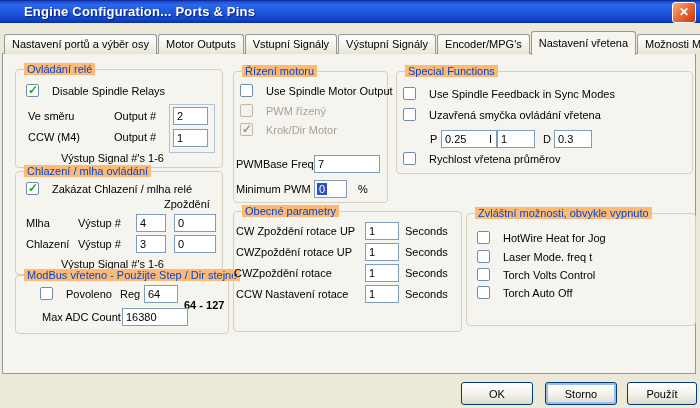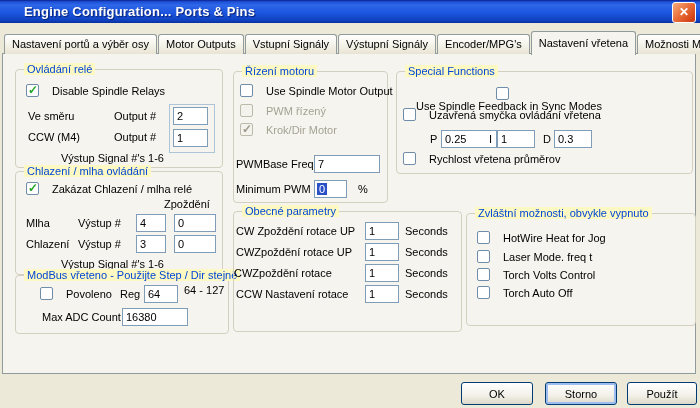--- a/index.html
+++ b/index.html
@@ -22,21 +22,21 @@
     border:1px solid #919B9C;border-bottom:none;border-radius:3px 3px 0 0;margin-right:1px;
     background:linear-gradient(to bottom,#FFFFFF 0%,#F4F2E8 55%,#E8E4D4 100%);white-space:nowrap;}
   .tab.active{height:23px;line-height:22px;background:#F6F4EF;position:relative;z-index:4;margin-bottom:-1px;}
 
   
   .tabpage{position:absolute;left:2px;top:53px;width:694px;height:321px;background:#F6F4EF;
     border:1px solid #919B9C;box-sizing:border-box;z-index:2;}
 
   
   .group{position:absolute;border:1px solid #D4D0C0;border-radius:4px;}
-  .group > .gtitle{position:absolute;top:-7px;left:8px;background:#fef9c3;padding:0 3px;
+  .group > .gtitle{position:absolute;top:-7px;left:8px;background:#fdba74;padding:0 3px;
     color:#0046D5;font-size:11px;white-space:nowrap;}
 
   .lbl{position:absolute;font-size:11px;color:#000;white-space:nowrap;}
 
   
   .cbrow{position:absolute;display:flex;align-items:center;}
   .cb{width:13px;height:13px;box-sizing:border-box;border:1px solid #6F8CA8;border-radius:2px;
     background:#fff;display:inline-block;position:relative;flex:0 0 13px;}
   .cb.checked::after{content:"✓";position:absolute;left:1px;top:-2px;color:#21A521;font-size:12px;font-weight:bold;}
   .cb.dis{border-color:#BDBAAC;background:#F3F2EC;}
@@ -115,21 +115,21 @@
     </div>
 
     <div class="group" style="left:12px;top:221px;width:212px;height:57px;">
       <span class="gtitle">ModBus vřeteno - Použijte Step / Dir stejně</span>
       <div class="cbrow" style="left:24px;top:11px;">
         <span class="cb"></span>
         <span class="cblabel">Povoleno</span>
       </div>
       <span class="lbl" style="left:104px;top:12px;">Reg</span>
       <input class="tin" style="left: 128px; top: 9px; width: 34px;" value="64">
-      <span class="lbl" style="left:168px;top:8px;">64 - 127</span>
+      <span class="lbl" style="left:168px;top:23px;font-weight:bold;">64 - 127</span>
       <span class="lbl" style="left:26px;top:35px;">Max ADC Count</span>
       <input class="tin" style="left: 106px; top: 32px; width: 66px;" value="16380">
     </div>
 
     <div class="group" style="left:230px;top:17px;width:153px;height:130px;">
       <span class="gtitle">Řízení motoru</span>
       <div class="cbrow" style="left:6px;top:12px;">
         <span class="cb"></span>
         <span class="cblabel">Use Spindle Motor Output</span>
       </div>
@@ -166,21 +166,21 @@
       <span class="lbl" style="left:171px;top:55px;">Seconds</span>
 
       <span class="lbl" style="left:2px;top:76px;">CCW Nastavení rotace</span>
       <input class="tin" style="left: 131px; top: 73px; width: 34px;" value="1">
       <span class="lbl" style="left:171px;top:76px;">Seconds</span>
 
     </div>
 
     <div class="group" style="left:393px;top:17px;width:295px;height:101px;">
       <span class="gtitle">Special Functions</span>
-      <div class="cbrow" style="left:6px;top:15px;flex-direction:column;">
+      <div class="cbrow" style="left:6px;top:15px;">
         <span class="cb"></span>
         <span class="cblabel">Use Spindle Feedback in Sync Modes</span>
       </div>
       <div class="cbrow" style="left:6px;top:36px;">
         <span class="cb"></span>
         <span class="cblabel">Uzavřená smyčka ovládání vřetena</span>
       </div>
       <span class="lbl" style="left:33px;top:61px;">P</span>
       <input class="tin" style="left: 44px; top: 58px; width: 56px;" value="0.25">
       <span class="lbl" style="left:92px;top:61px;">I</span>

